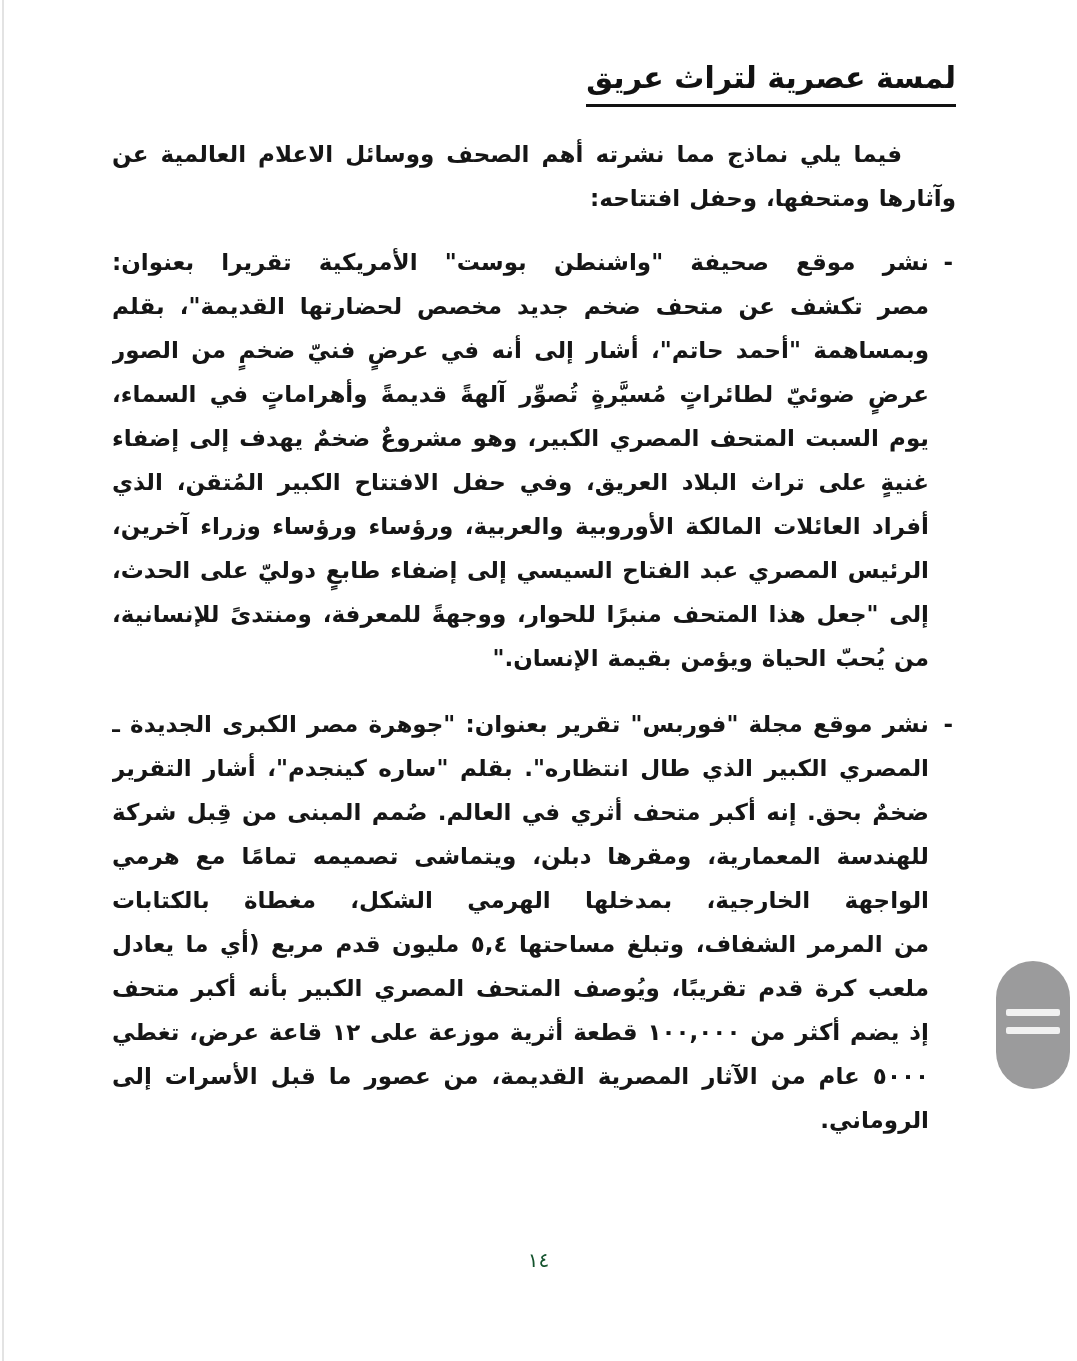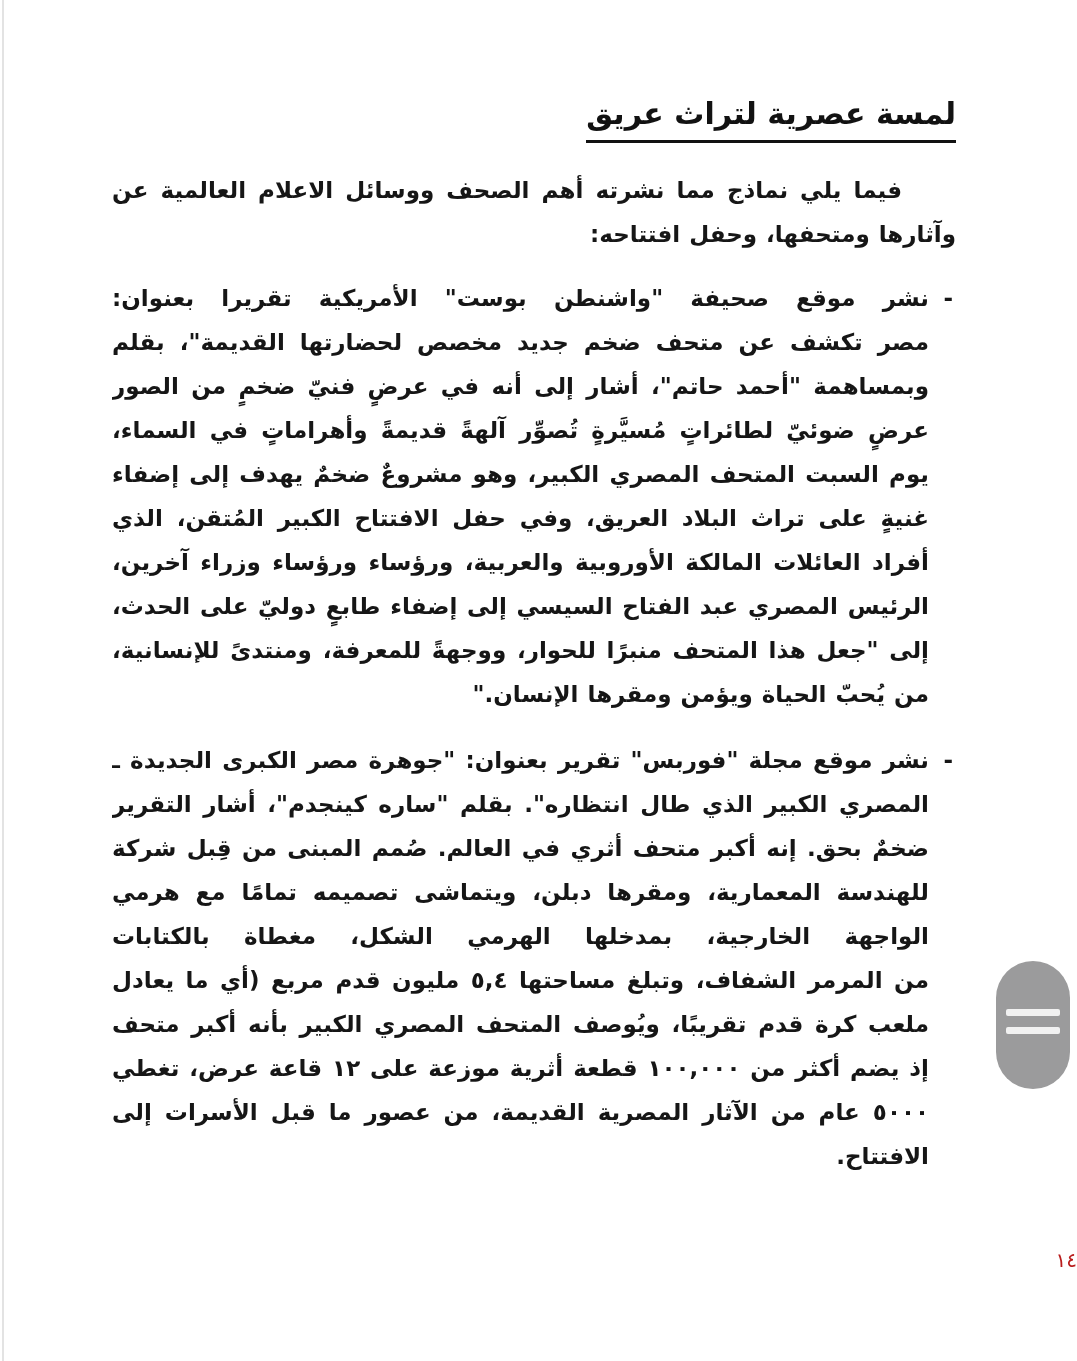--- a/index.html
+++ b/index.html
@@ -23,21 +23,21 @@
     position: absolute;
     left: 2px;
     top: 0;
     width: 2px;
     height: 100%;
     background: #e3e3e3;
   }
   .content {
     position: relative;
     margin: 0 121px 0 112px;
-    padding-top: 96px;
+    padding-top: 60px;
   }
   .title {
     display: inline-block;
     margin: 0;
     font-size: 30px;
     line-height: 36px;
     font-weight: bold;
     color: #121212;
     border-bottom: 3px solid #121212;
     padding-bottom: 8px;
@@ -69,23 +69,24 @@
     top: 0;
     font-size: 23px;
     line-height: 44px;
     font-weight: bold;
   }
   .page-number {
     position: absolute;
     top: 1248px;
     left: 0;
     right: 0;
+    text-align: center;
     font-size: 20px;
     font-weight: normal;
-    color: #b91c1c;
+    color: #14532d;
     direction: rtl;
   }
   .float-pill {
     position: absolute;
     left: 996px;
     top: 961px;
     width: 74px;
     height: 128px;
     border-radius: 40px;
     background: #9b9b9c;
@@ -124,37 +125,37 @@
       <div>
           <div class="line">نشر موقع صحيفة "واشنطن بوست" الأمريكية تقريرا بعنوان: "باحتفالات فرعونية،</div>
           <div class="line">مصر تكشف عن متحف ضخم جديد مخصص لحضارتها القديمة"، بقلم "سامي مجدي"</div>
           <div class="line">وبمساهمة "أحمد حاتم"، أشار إلى أنه في عرضٍ فنيّ ضخمٍ من الصور الفرعونية، مع</div>
           <div class="line">عرضٍ ضوئيّ لطائراتٍ مُسيَّرةٍ تُصوِّر آلهةً قديمةً وأهراماتٍ في السماء، افتتحت مصر</div>
           <div class="line">يوم السبت المتحف المصري الكبير، وهو مشروعٌ ضخمٌ يهدف إلى إضفاء لمسةٍ عصريةٍ</div>
           <div class="line">غنيةٍ على تراث البلاد العريق، وفي حفل الافتتاح الكبير المُتقن، الذي حضره عددٌ من</div>
           <div class="line">أفراد العائلات المالكة الأوروبية والعربية، ورؤساء ورؤساء وزراء آخرين، سعى</div>
           <div class="line">الرئيس المصري عبد الفتاح السيسي إلى إضفاء طابعٍ دوليّ على الحدث، وودعا الحضور</div>
           <div class="line">إلى "جعل هذا المتحف منبرًا للحوار، ووجهةً للمعرفة، ومنتدىً للإنسانية، ومنارةً لكلّ</div>
-          <div class="line last">من يُحبّ الحياة ويؤمن ومقرها الإنسان."</div>
+          <div class="line last">من يُحبّ الحياة ويؤمن بقيمة الإنسان."</div>
         </div>
     </div>
 
     <div class="paragraph bullet bullet-2">
       <span class="marker">-</span>
       <div>
           <div class="line">نشر موقع مجلة "فوربس" تقرير بعنوان: "جوهرة مصر الكبرى الجديدة ـ داخل المتحف</div>
           <div class="line">المصري الكبير الذي طال انتظاره". بقلم "ساره كينجدم"، أشار التقرير إلى أن المتحف</div>
           <div class="line">ضخمٌ بحق. إنه أكبر متحف أثري في العالم. صُمم المبنى من قِبل شركة هينغان بينج</div>
           <div class="line">للهندسة المعمارية، ومقرها دبلن، ويتماشى تصميمه تمامًا مع هرمي خوفو ومنقرع.</div>
           <div class="line">الواجهة الخارجية، بمدخلها الهرمي الشكل، مغطاة بالكتابات الهيروغليفية وقِطع مثلثة</div>
           <div class="line">من المرمر الشفاف، وتبلغ مساحتها ٥,٤ مليون قدم مربع (أي ما يعادل مساحة ٧٠</div>
           <div class="line">ملعب كرة قدم تقريبًا، ويُوصف المتحف المصري الكبير بأنه أكبر متحف أثري في العالم،</div>
           <div class="line">إذ يضم أكثر من ١٠٠,٠٠٠ قطعة أثرية موزعة على ١٢ قاعة عرض، تغطي أكثر من</div>
           <div class="line">٥٠٠٠ عام من الآثار المصرية القديمة، من عصور ما قبل الأسرات إلى العصر اليوناني</div>
-          <div class="line last">الافتتاح.</div>
+          <div class="line last">الروماني.</div>
         </div>
     </div>
   </div>
 
   <div class="page-number">١٤</div>
 
   <div class="float-pill" style="background: rgb(155, 155, 156);">
     <span class="bar" style="background: rgb(241, 241, 241);"></span>
     <span class="bar" style="background: rgb(241, 241, 241);"></span>
   </div>

